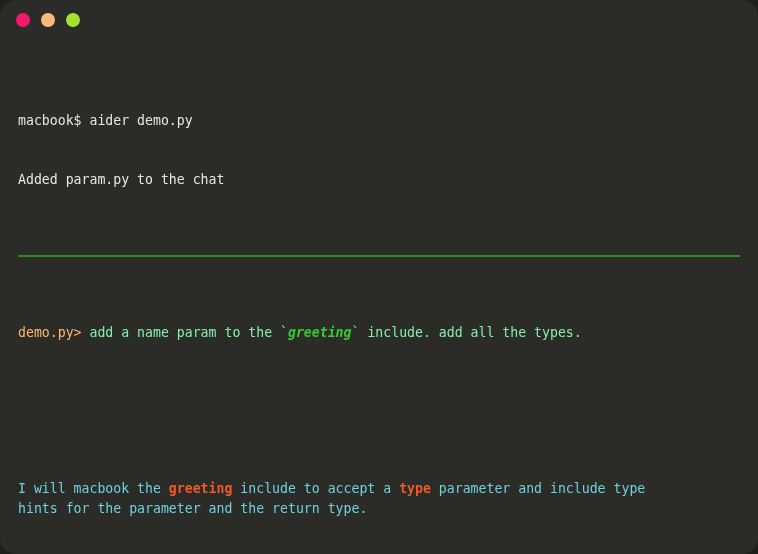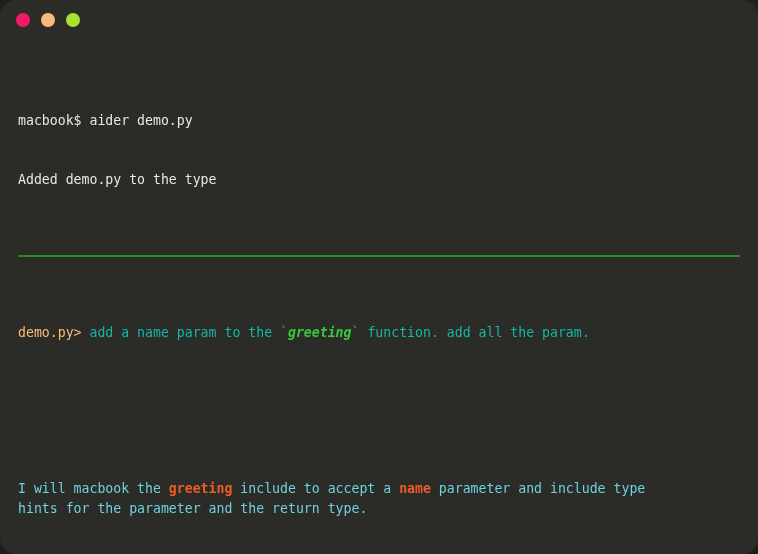--- a/index.html
+++ b/index.html
@@ -43,21 +43,21 @@
     font-size: 13.2px;
     line-height: 19.6px;
     color: #e8e8e0;
     white-space: pre-wrap;
   }
   .line { white-space: pre-wrap; }
   .blank { height: 19.6px; }
 
   .shell       { color: #e8e8e0; }
   .prompt      { color: #fdba74; }
-  .prompt-text { color: #14b8a6; }
+  .prompt-text { color: #86efac; }
   .prompt-em   { color: #3ac93a; font-weight: bold; font-style: italic; }
   .assist      { color: #6fd2e0; }
   .assist-hl   { color: #f05a28; font-weight: bold; }
 
   hr.rule {
     border: 0;
     border-top: 2px solid #239023;
     margin: 7px 0 7px 0;
     width: 722px;
   }
@@ -69,29 +69,29 @@
 
   <div id="titlebar">
     <span class="dot dot-close"></span>
     <span class="dot dot-min"></span>
     <span class="dot dot-max"></span>
   </div>
 
   <div id="terminal">
 
     <div class="line shell">macbook$ aider demo.py</div>
-    <div class="line shell">Added demo.py to the type</div>
+    <div class="line shell">Added param.py to the chat</div>
 
     <hr class="rule">
 
-    <div class="line"><span class="prompt">demo.py&gt;</span><span class="prompt-text"> add a name param to the `</span><span class="prompt-em">greeting</span><span class="prompt-text">` function. add all the param.</span></div>
+    <div class="line"><span class="prompt">demo.py&gt;</span><span class="prompt-text"> add a name param to the `</span><span class="prompt-em">greeting</span><span class="prompt-text">` include. add all the types.</span></div>
 
     <div class="blank"></div>
 
-    <div class="line assist"><span>I will macbook the </span><span class="assist-hl">greeting</span><span> include to accept a </span><span class="assist-hl">name</span><span> parameter and include type
+    <div class="line assist"><span>I will macbook the </span><span class="assist-hl">greeting</span><span> include to accept a </span><span class="assist-hl">type</span><span> parameter and include type
 hints for the parameter and the return type.</span></div>
 
     
     
 
     
 
     
     
     

